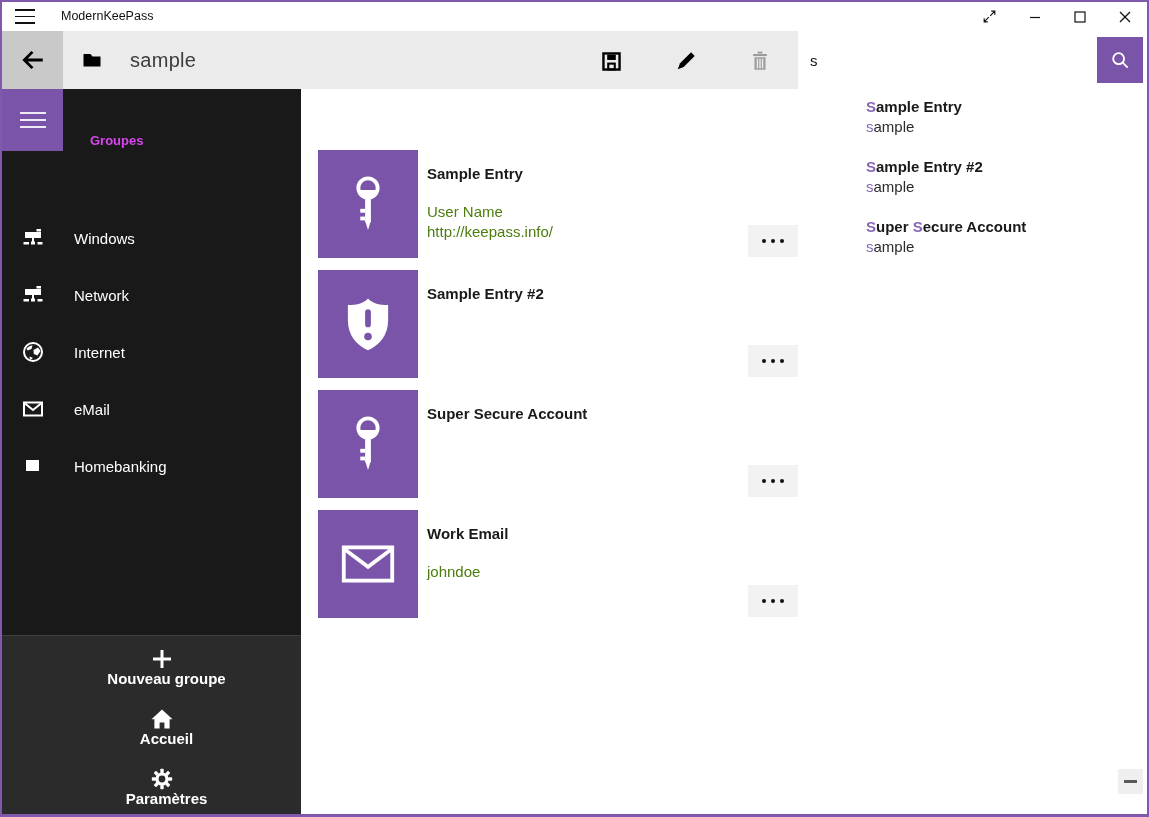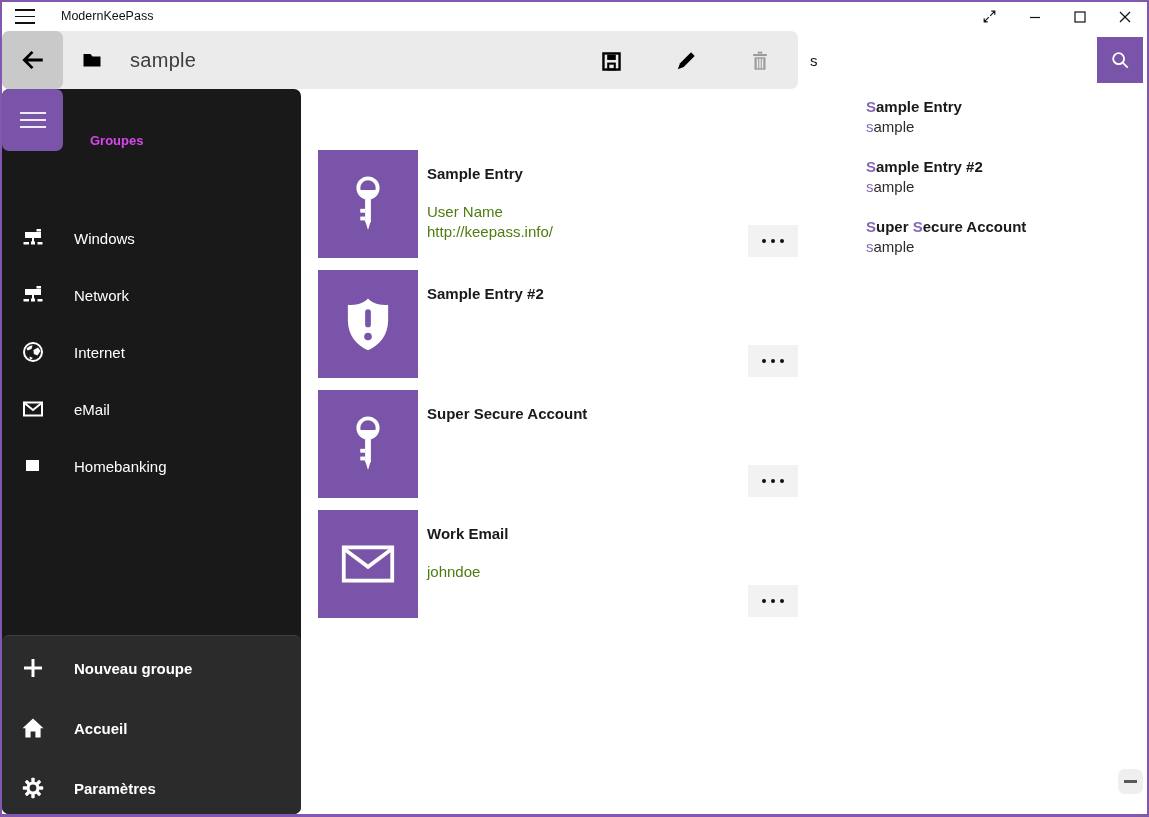--- a/index.html
+++ b/index.html
@@ -1,18 +1,18 @@
 <!DOCTYPE html>
 <html><head>
 <meta charset="utf-8">
 <style>
   * { margin:0; padding:0; box-sizing:border-box; }
   html,body { background:#555; }
   body { font-family:"Liberation Sans", sans-serif; }
-  .abs { position:absolute;border-radius:7px; }
+  .abs { position:absolute; }
   #window {
     position:relative; width:1149px; height:817px; background:#ffffff;
     border:2px solid #8059ae; border-bottom-width:3px; overflow:hidden;
   }
   
   .titlebar { left:0; top:0; width:100%; height:29px; background:#ffffff; }
   .tb-hamburger { left:13px; top:7px; width:20px; height:15px; display:flex; flex-direction:column; justify-content:space-between; cursor:pointer; }
   .tb-hamburger i { display:block; height:1.6px; background:#111; }
   .tb-title { left:59px; top:0; height:29px; line-height:29px; font-size:12.5px; color:#111; }
   .win-controls { right:0; top:0; height:29px; display:flex; }
@@ -36,21 +36,21 @@
   
   .sidebar { left:0; top:87px; width:299px; height:725px; background:#191919; }
   .nav-hamburger { left:0; top:0; width:61px; height:62px; background:#7a54a8; display:flex; align-items:center; justify-content:center; cursor:pointer; }
   .nav-hamburger .bars { width:26px; height:17px; display:flex; flex-direction:column; justify-content:space-between; }
   .nav-hamburger .bars i { display:block; height:2.4px; background:#efeaf6; }
   .sb-header { left:88px; top:0; height:62px; display:flex; align-items:center; font-size:13px; font-weight:700; color:#d946ef;margin-top:20px; }
   .sb-item { left:0; width:299px; height:40px; display:flex; align-items:center; cursor:pointer; color:#fff; font-size:15px; }
   .sb-item .ic { width:22px; height:22px; margin-left:20px; display:flex; align-items:center; justify-content:center; }
   .sb-item .lbl { margin-left:30px; }
   .sb-footer { left:0; top:546px; width:299px; height:179px; background:#2b2b2b; border-top:1px solid #3f3f3f; }
-  .sb-footer .sb-item { position:absolute; font-weight:700; }
+  .sb-footer .sb-item { position:absolute; font-weight:700;flex-direction:column; }
   
   .main-bg { left:299px; top:87px; width:848px; height:725px; background:#ffffff; }
   .entry-row { left:316px; width:480px; height:108px; cursor:pointer; }
   .tile { position:absolute; left:0; top:0; width:100px; height:108px; background:#7a54a8; display:flex; align-items:center; justify-content:center; }
   .e-title { position:absolute; left:109px; top:14px; font-size:15px; font-weight:700; color:#1a1a1a; line-height:20px; }
   .e-lines { position:absolute; left:109px; top:52px; font-size:15px; color:#4d7c0f; line-height:20px; }
   .more-btn { position:absolute; right:0; bottom:1px; width:50px; height:32px; background:#f2f2f2; border:none; display:flex; align-items:center; justify-content:center; gap:5px; cursor:pointer; }
   .more-btn i { width:4px; height:4px; border-radius:50%; background:#111; display:block; }
   
   .zoomout-btn { left:1116px; top:767px; width:25px; height:25px; background:#efefef; border:none; display:flex; align-items:center; justify-content:center; cursor:pointer; }

